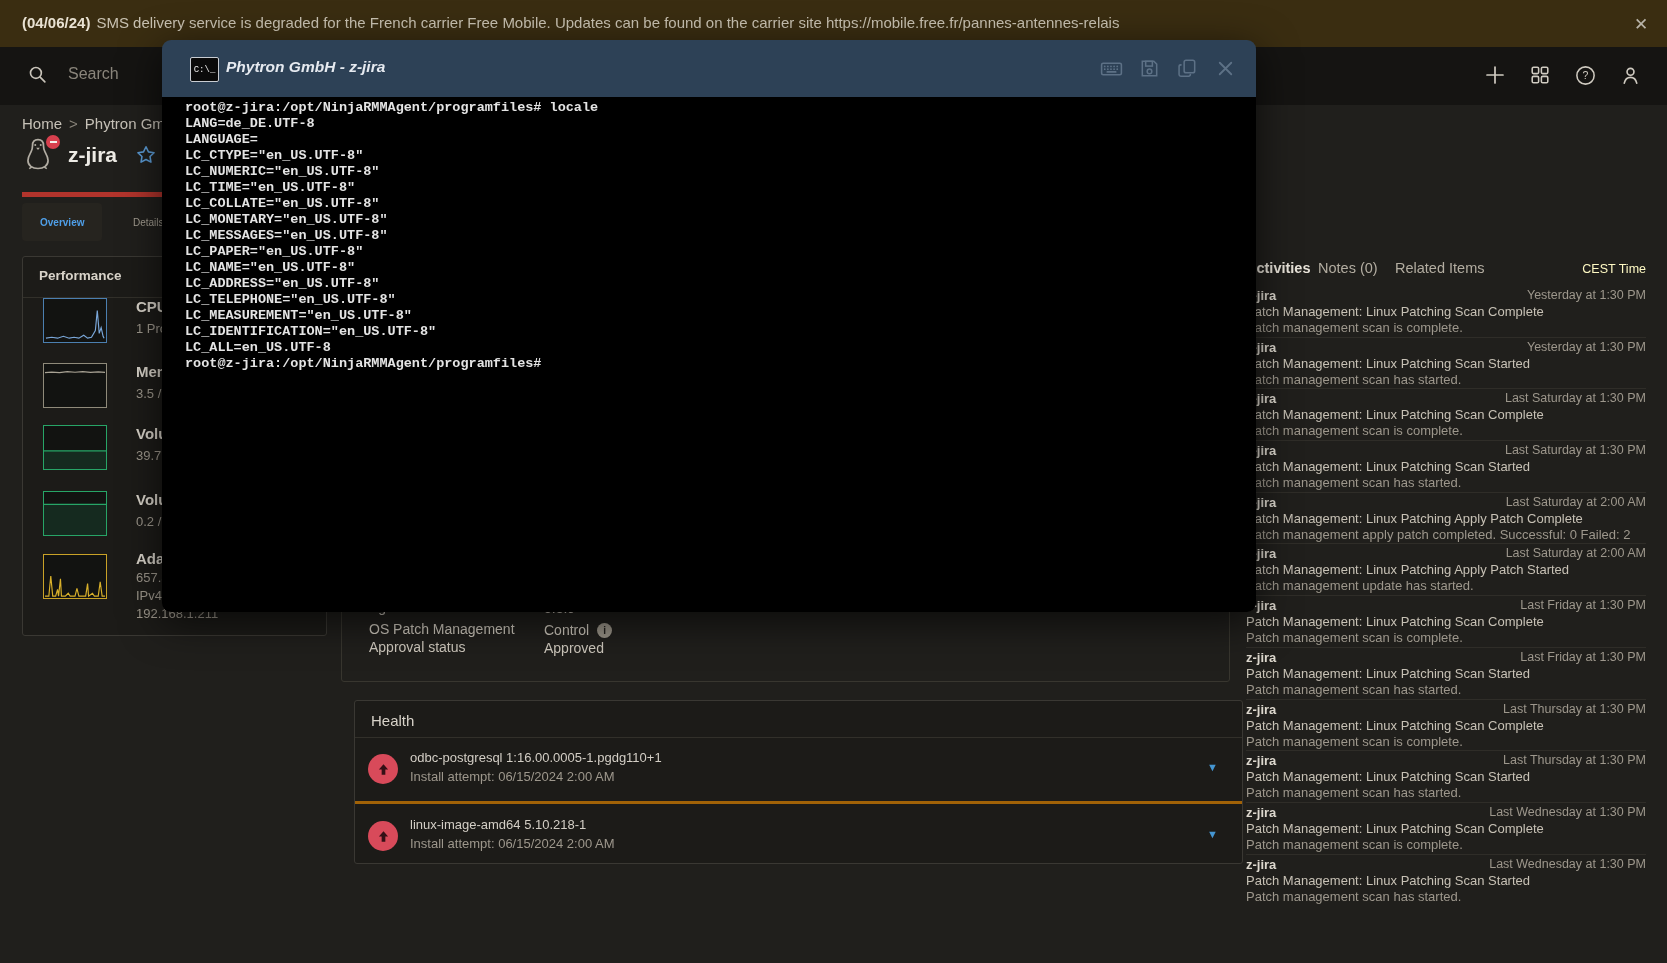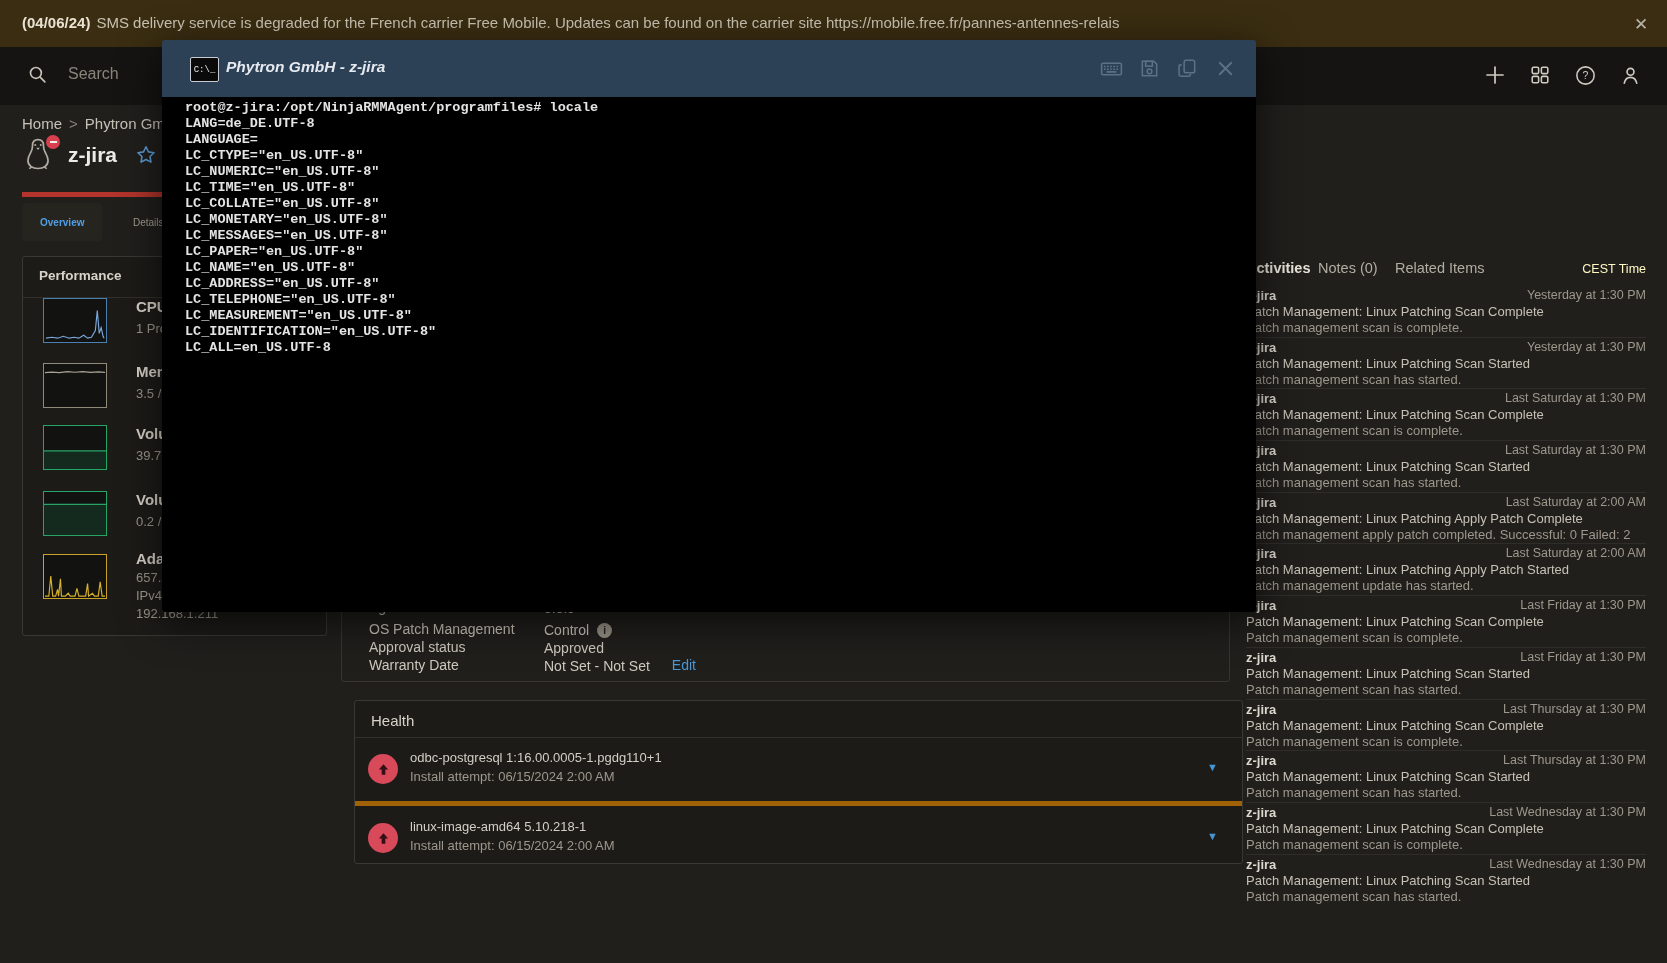--- a/index.html
+++ b/index.html
@@ -52,21 +52,21 @@
                  border-radius:3px;box-sizing:border-box;background:#201f1c;}
   .det-row{position:absolute;left:27px;width:840px;height:18px;font-size:14px;display:flex;}
   .det-label{width:175px;color:#cfc9be;}
   .det-value{color:#cfc9be;display:flex;align-items:center;gap:8px;}
   .info-dot{width:15px;height:15px;border-radius:50%;background:#9a9488;color:#24221e;font-size:10px;
             font-weight:bold;display:flex;align-items:center;justify-content:center;cursor:pointer;}
   .edit-link{color:#4a97d8;margin-left:22px;cursor:pointer;}
   
   .health-panel{left:354px;top:700px;width:889px;height:164px;}
   .health-row{position:absolute;left:0;width:100%;height:64px;box-sizing:border-box;}
-  .health-row + .health-row{border-top:5px solid #a16207;}
+  .health-row + .health-row{border-top:3px solid #a16207;}
   .health-badge{position:absolute;left:13px;top:17px;width:30px;height:30px;border-radius:50%;
                 background:#d84a5a;display:flex;align-items:center;justify-content:center;}
   .health-name{position:absolute;left:55px;top:13px;font-size:13px;color:#d3cec5;}
   .health-sub{position:absolute;left:55px;top:32px;font-size:13px;color:#9d978c;}
   .caret{position:absolute;right:24px;top:24px;color:#4596d1;font-size:11px;cursor:pointer;}
   
   .act-tabs{left:1246px;top:260px;width:400px;height:22px;}
   .act-tab{position:absolute;top:0;font-size:14.5px;cursor:pointer;color:#b3ada1;white-space:nowrap;}
   .act-tab.on{color:#e8e3d9;font-weight:bold;}
   .tz{position:absolute;right:0;top:2px;font-size:12.5px;color:#fef9c3;}
@@ -77,21 +77,21 @@
   .act-dev{font-size:13px;font-weight:bold;color:#ddd8ce;}
   .act-time{font-size:12.5px;color:#9d978c;}
   .act-title{position:absolute;left:0;top:18px;font-size:13px;color:#c7c1b5;white-space:nowrap;}
   .act-desc{position:absolute;left:0;top:34px;font-size:13px;color:#9d978c;white-space:nowrap;}
   
   .footer{left:0;top:920px;width:1667px;height:43px;background:#1a1916;border-top:1px solid #33312b;}
   .f-item{position:absolute;top:13px;font-size:14.5px;white-space:nowrap;}
   .f-bold{font-weight:bold;color:#d8d3c9;}
   .f-link{color:#4a97d8;cursor:pointer;}
   
-  .modal{left:162px;top:40px;width:1094px;height:572px;z-index:50;border-radius:3px;
+  .modal{left:162px;top:40px;width:1094px;height:572px;z-index:50;border-radius:9px;
          box-shadow:0 10px 40px rgba(0,0,0,.65);overflow:hidden;}
   .modal-titlebar{position:absolute;left:0;top:0;width:100%;height:57px;background:#2d4156;}
   .term-icon{position:absolute;left:28px;top:17px;width:27px;height:23px;background:#0a0a0a;
              border:1px solid #c8ccd2;border-radius:2px;color:#e8e8e8;font-size:9px;
              font-family:"Liberation Mono",monospace;display:flex;align-items:center;justify-content:center;}
   .modal-title{position:absolute;left:64px;top:18px;font-size:15.5px;font-weight:bold;color:#e6eaf0;font-style:italic;}
   .modal-icons{position:absolute;right:18px;top:16px;display:flex;gap:13px;}
   .m-ic{width:25px;height:25px;display:flex;align-items:center;justify-content:center;cursor:pointer;}
   .term-body{position:absolute;left:0;top:57px;width:100%;height:515px;background:#000;cursor:text;}
   .term-line{padding-left:23px;height:16px;line-height:16px;font-family:"Liberation Mono",monospace;
@@ -245,25 +245,20 @@
     <div class="det-row" style="top:60px;">
       <span class="det-label">OS Patch Management</span>
       <span class="det-value">
           <span>Control</span>
         <span class="info-dot">i</span>
         </span>
     </div>
     <div class="det-row" style="top:78px;">
       <span class="det-label">Approval status</span>
       <span class="det-value">Approved</span>
-    </div>
-    <div class="det-row" style="top:96px;">
-      <span class="det-label">Warranty Date</span>
-      <span class="det-value">Not Set - Not Set</span>
-      <span class="edit-link">Edit</span>
     </div>
   </div>
 
   <div class="abs panel health-panel">
     <div class="panel-hd" style="font-size:15px;font-weight:normal;color:#d8d3c9;">Health</div>
     <div class="panel-hd-line" style="top:36px;"></div>
 
     <div class="health-row" style="top:36px;">
       <span class="health-badge">
         <svg width="17" height="17" viewBox="0 0 24 24">
@@ -436,16 +431,17 @@
       <div class="term-line">LC_COLLATE="en_US.UTF-8"</div>
       <div class="term-line">LC_MONETARY="en_US.UTF-8"</div>
       <div class="term-line">LC_MESSAGES="en_US.UTF-8"</div>
       <div class="term-line">LC_PAPER="en_US.UTF-8"</div>
       <div class="term-line">LC_NAME="en_US.UTF-8"</div>
       <div class="term-line">LC_ADDRESS="en_US.UTF-8"</div>
       <div class="term-line">LC_TELEPHONE="en_US.UTF-8"</div>
       <div class="term-line">LC_MEASUREMENT="en_US.UTF-8"</div>
       <div class="term-line">LC_IDENTIFICATION="en_US.UTF-8"</div>
       <div class="term-line">LC_ALL=en_US.UTF-8</div>
+      <div class="term-line">root@z-jira:/opt/NinjaRMMAgent/programfiles#</div>
     </div>
   </div>
 
 </div>
 
 </body></html>

